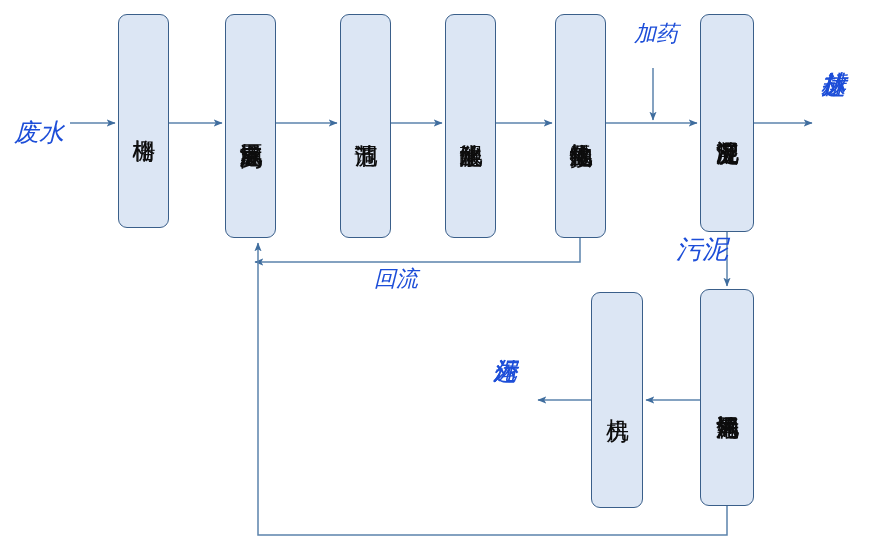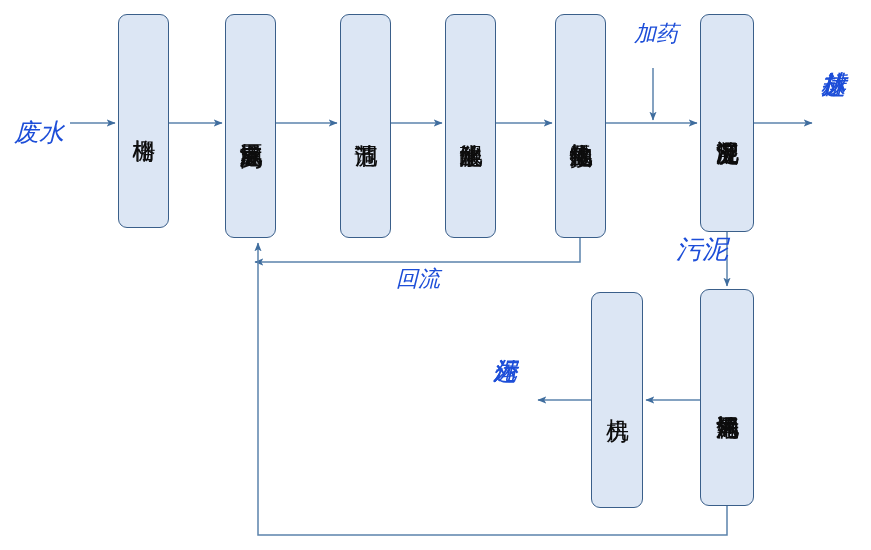--- a/index.html
+++ b/index.html
@@ -121,17 +121,17 @@
   </div>
 
   <div class="free-label horizontal" style="left:14px;top:92px;font-size:25px;width:40px;margin-top:28px;">废水</div>
 
   <div class="free-label horizontal" style="left:634px;top:22px;font-size:22px;width:36px;">加药</div>
 
   <div class="free-label vertical" style="left:820px;top:52px;font-size:25px;">达标排放</div>
 
   <div class="free-label horizontal" style="left:676px;top:236px;font-size:26px;width:26px;">污泥</div>
 
-  <div class="free-label horizontal" style="left:374px;top:267px;font-size:22px;margin-left:22px;">回流</div>
+  <div class="free-label horizontal" style="left:374px;top:267px;font-size:22px;">回流</div>
 
   <div class="free-label vertical" style="left:492px;top:340px;font-size:24px;">污泥外运</div>
 
 </div>
 
 </body></html>

